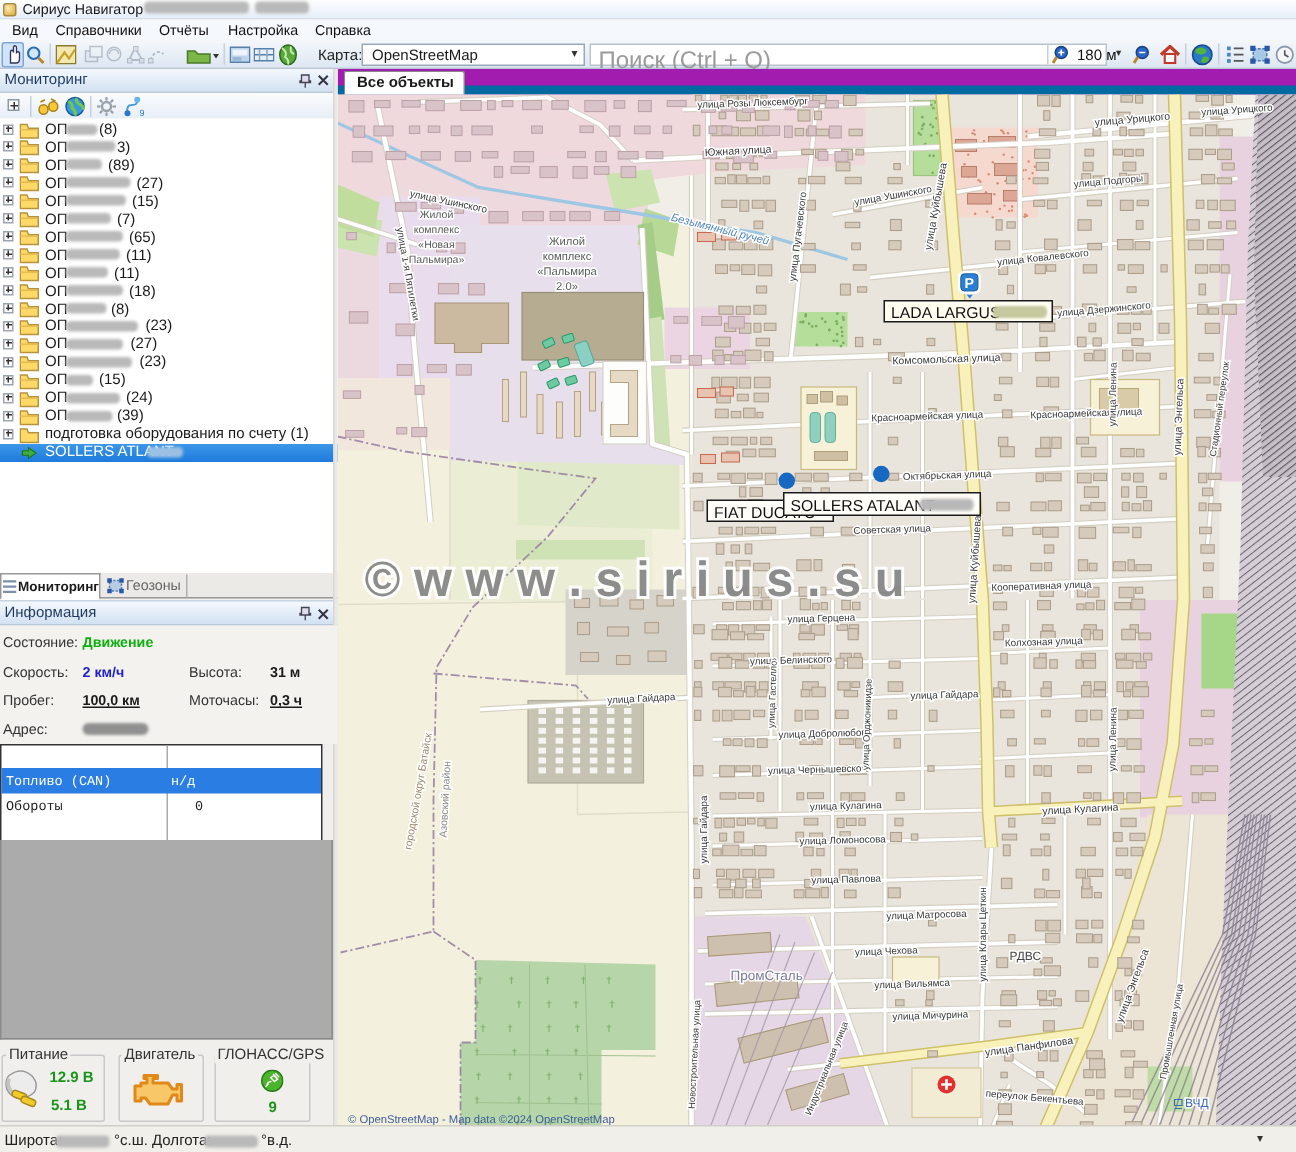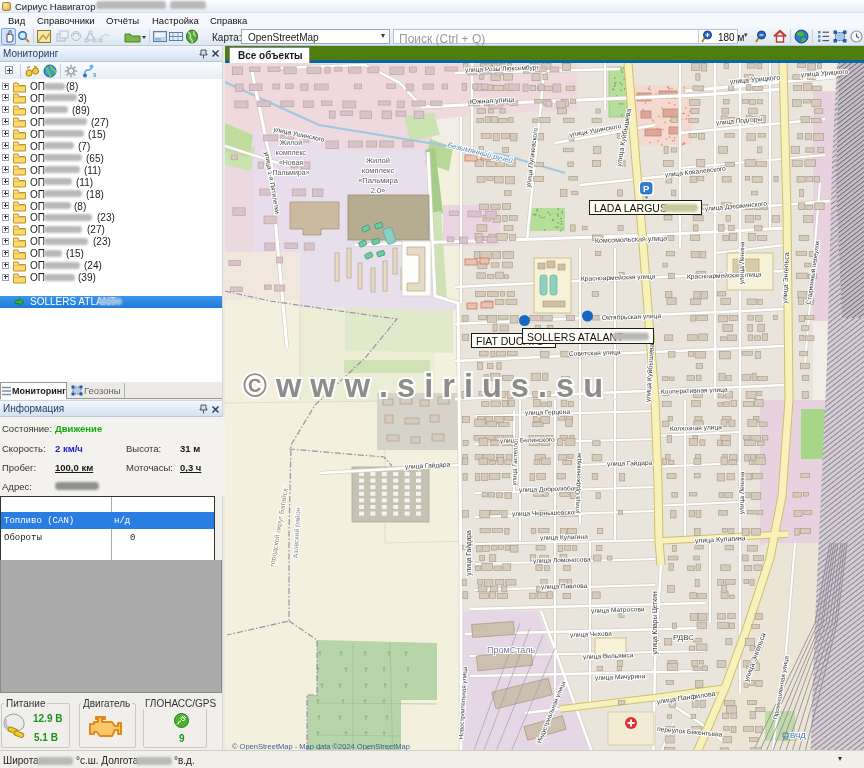--- a/index.html
+++ b/index.html
@@ -75,21 +75,21 @@
     </svg>
  <svg class="abs" style="left:185px;top:2px" width="14" height="15" viewBox="0 0 14 15">
       <ellipse cx="7" cy="7.5" rx="5.5" ry="6.5" fill="#58a83a" stroke="#2a6a1a"></ellipse>
       <path d="M3 3 Q7 6 5 9 Q8 11 7 14 M9 2 Q8 6 11 7" stroke="#cde8b8" stroke-width="1.3" fill="none"></path>
     </svg>
  <span class="abs" style="left:212px;top:5px;color:#222">Карта:</span>
  <div class="abs" style="left:241px;top:2px;width:149px;height:15px;background:#fff;border:1px solid #98a8b8;font-size:10px">
       <span class="abs" style="left:6px;top:1.5px">OpenStreetMap</span>
       <span class="abs" style="right:4px;top:1px;font-size:8px;color:#333">▾</span>
     </div>
- <div class="abs" style="left:393px;top:2px;width:345px;height:15px;background:#fff;border:1px solid #b8c2cc;font-size:12px;color:#9a9a9a">
+ <div class="abs" style="left:393px;top:2px;width:345px;height:15px;background:#fff;border:1px solid #b8c2cc;font-size:16px;color:#9a9a9a">
       <span class="abs" style="left:5px;top:1.5px">Поиск (Ctrl + Q)</span>
     </div>
  <div class="abs sep" style="left:698px"></div>
  <svg class="abs" style="left:701px;top:3px" width="12" height="13" viewBox="0 0 12 13">
       <circle cx="6.5" cy="5" r="4" fill="#2a66c8" stroke="#18407a"></circle>
       <path d="M4.5 5 h4 M6.5 3 v4" stroke="#fff" stroke-width="1.1"></path>
       <line x1="3.5" y1="8" x2="1" y2="12" stroke="#b8882a" stroke-width="2"></line>
     </svg>
  <span class="abs" style="left:718px;top:5px;color:#111">180 м</span>
  <span class="abs" style="left:744px;top:4px;font-size:7px;color:#333">▾</span>
@@ -128,21 +128,21 @@
         <rect x="0.5" y="9" width="3.5" height="3.5"></rect>
         <rect x="10" y="9" width="3.5" height="3.5"></rect>
       </g>
     </svg>
  <svg class="abs" style="left:850px;top:3px" width="13" height="13" viewBox="0 0 13 13">
       <circle cx="6.5" cy="6.5" r="5.5" fill="#f4f6f8" stroke="#8a98a8" stroke-width="1.2"></circle>
       <path d="M6.5 3.5 L6.5 6.5 L9 8" stroke="#556" stroke-width="1.1" fill="none"></path>
     </svg>
 </div>
 
-<div class="abs" style="left:225px;top:46px;width:639px;height:17px;background:#4d7c0f;border-bottom:3px solid #0369a1">
+<div class="abs" style="left:225px;top:46px;width:639px;height:17px;background:#a21caf;border-bottom:6px solid #0369a1">
  <div class="abs" style="left:4px;top:1px;width:81px;height:16px;background:#fff;border:1px solid #888;border-bottom:none;border-radius:2px 2px 0 0">
   <span class="abs" style="left:8px;top:2px;font-weight:bold;font-size:10px">Все объекты</span>
  </div>
 </div>
 <svg class="abs" style="left:225px;top:63px" width="639" height="705" viewBox="0 0 639 705">
     <defs>
       <pattern id="rail" width="4" height="4" patternUnits="userSpaceOnUse" patternTransform="rotate(52)">
         <rect width="4" height="4" fill="#d6ced6"></rect>
         <line x1="0" y1="0" x2="0" y2="4" stroke="#6f676f" stroke-width="1.4"></line>
       </pattern>
@@ -1663,20 +1663,29 @@
  <div class="abs" style="left:3.5px;top:4.5px;width:4px;height:1px;background:#333"></div>
         <div class="abs" style="left:5px;top:3px;width:1px;height:4px;background:#333"></div>
  <svg class="abs" style="left:13px;top:1px" width="13" height="11" viewBox="0 0 13 11">
           <path d="M0.5 2.5 L0.5 10 L12.5 10 L12.5 3.5 L6 3.5 L5 1 L0.5 1 Z" fill="#fdd968" stroke="#b8923a"></path>
           <path d="M0.5 4.5 L12.5 4.5" stroke="#e8bc50"></path>
         </svg>
  <span class="abs" style="left:30px;top:0.5px;font-size:10px">ОП </span>
  <span class="blur abs" style="left:44px;top:2px;width:31px;height:7px"></span>
  <span class="abs" style="left:78px;top:0.5px;font-size:10px">(39)</span>
 </div>
+      <div class="abs" style="left:0;top:204.6px;width:223px;height:12px">
+ <div class="abs" style="left:2px;top:2px;width:7px;height:7px;border:1px solid #9aa5b2;background:#fff"></div>
+ <div class="abs" style="left:3.5px;top:4.5px;width:4px;height:1px;background:#333"></div>
+        <div class="abs" style="left:5px;top:3px;width:1px;height:4px;background:#333"></div>
+ <svg class="abs" style="left:13px;top:1px" width="13" height="11" viewBox="0 0 13 11">
+          <path d="M0.5 2.5 L0.5 10 L12.5 10 L12.5 3.5 L6 3.5 L5 1 L0.5 1 Z" fill="#fdd968" stroke="#b8923a"></path>
+        </svg>
+ <span class="abs" style="left:30px;top:0.5px;font-size:10px;white-space:nowrap">подготовка оборудования по счету (1)</span>
+</div>
       <div class="abs" style="left:0;top:216.6px;width:225px;height:12.5px;background:linear-gradient(#3b97e8,#1f7adc)">
  <svg class="abs" style="left:14px;top:1.5px" width="11" height="10" viewBox="0 0 11 10">
           <path d="M1 5 L6 1.5 L6 3.5 L10 3.5 L10 6.5 L6 6.5 L6 8.5 Z" fill="#3fae3f" stroke="#1a7a1a" stroke-width="0.8" transform="scale(-1,1) translate(-11,0)"></path>
         </svg>
  <span class="abs" style="left:30px;top:0.5px;font-size:10px;color:#fff">SOLLERS ATLANT </span>
  <span class="abs" style="left:98px;top:2px;width:24px;height:7px;background:#9cc0e4;border-radius:3px;filter:blur(1px)"></span>
 </div>
     </div>
  <div class="abs" style="left:0;top:314px;width:225px;height:22px;background:#fff;border-top:1px solid #e0e0e0"></div>
  <div class="abs" style="left:0;top:313px;width:225px;height:23px;background:#fff"></div>

